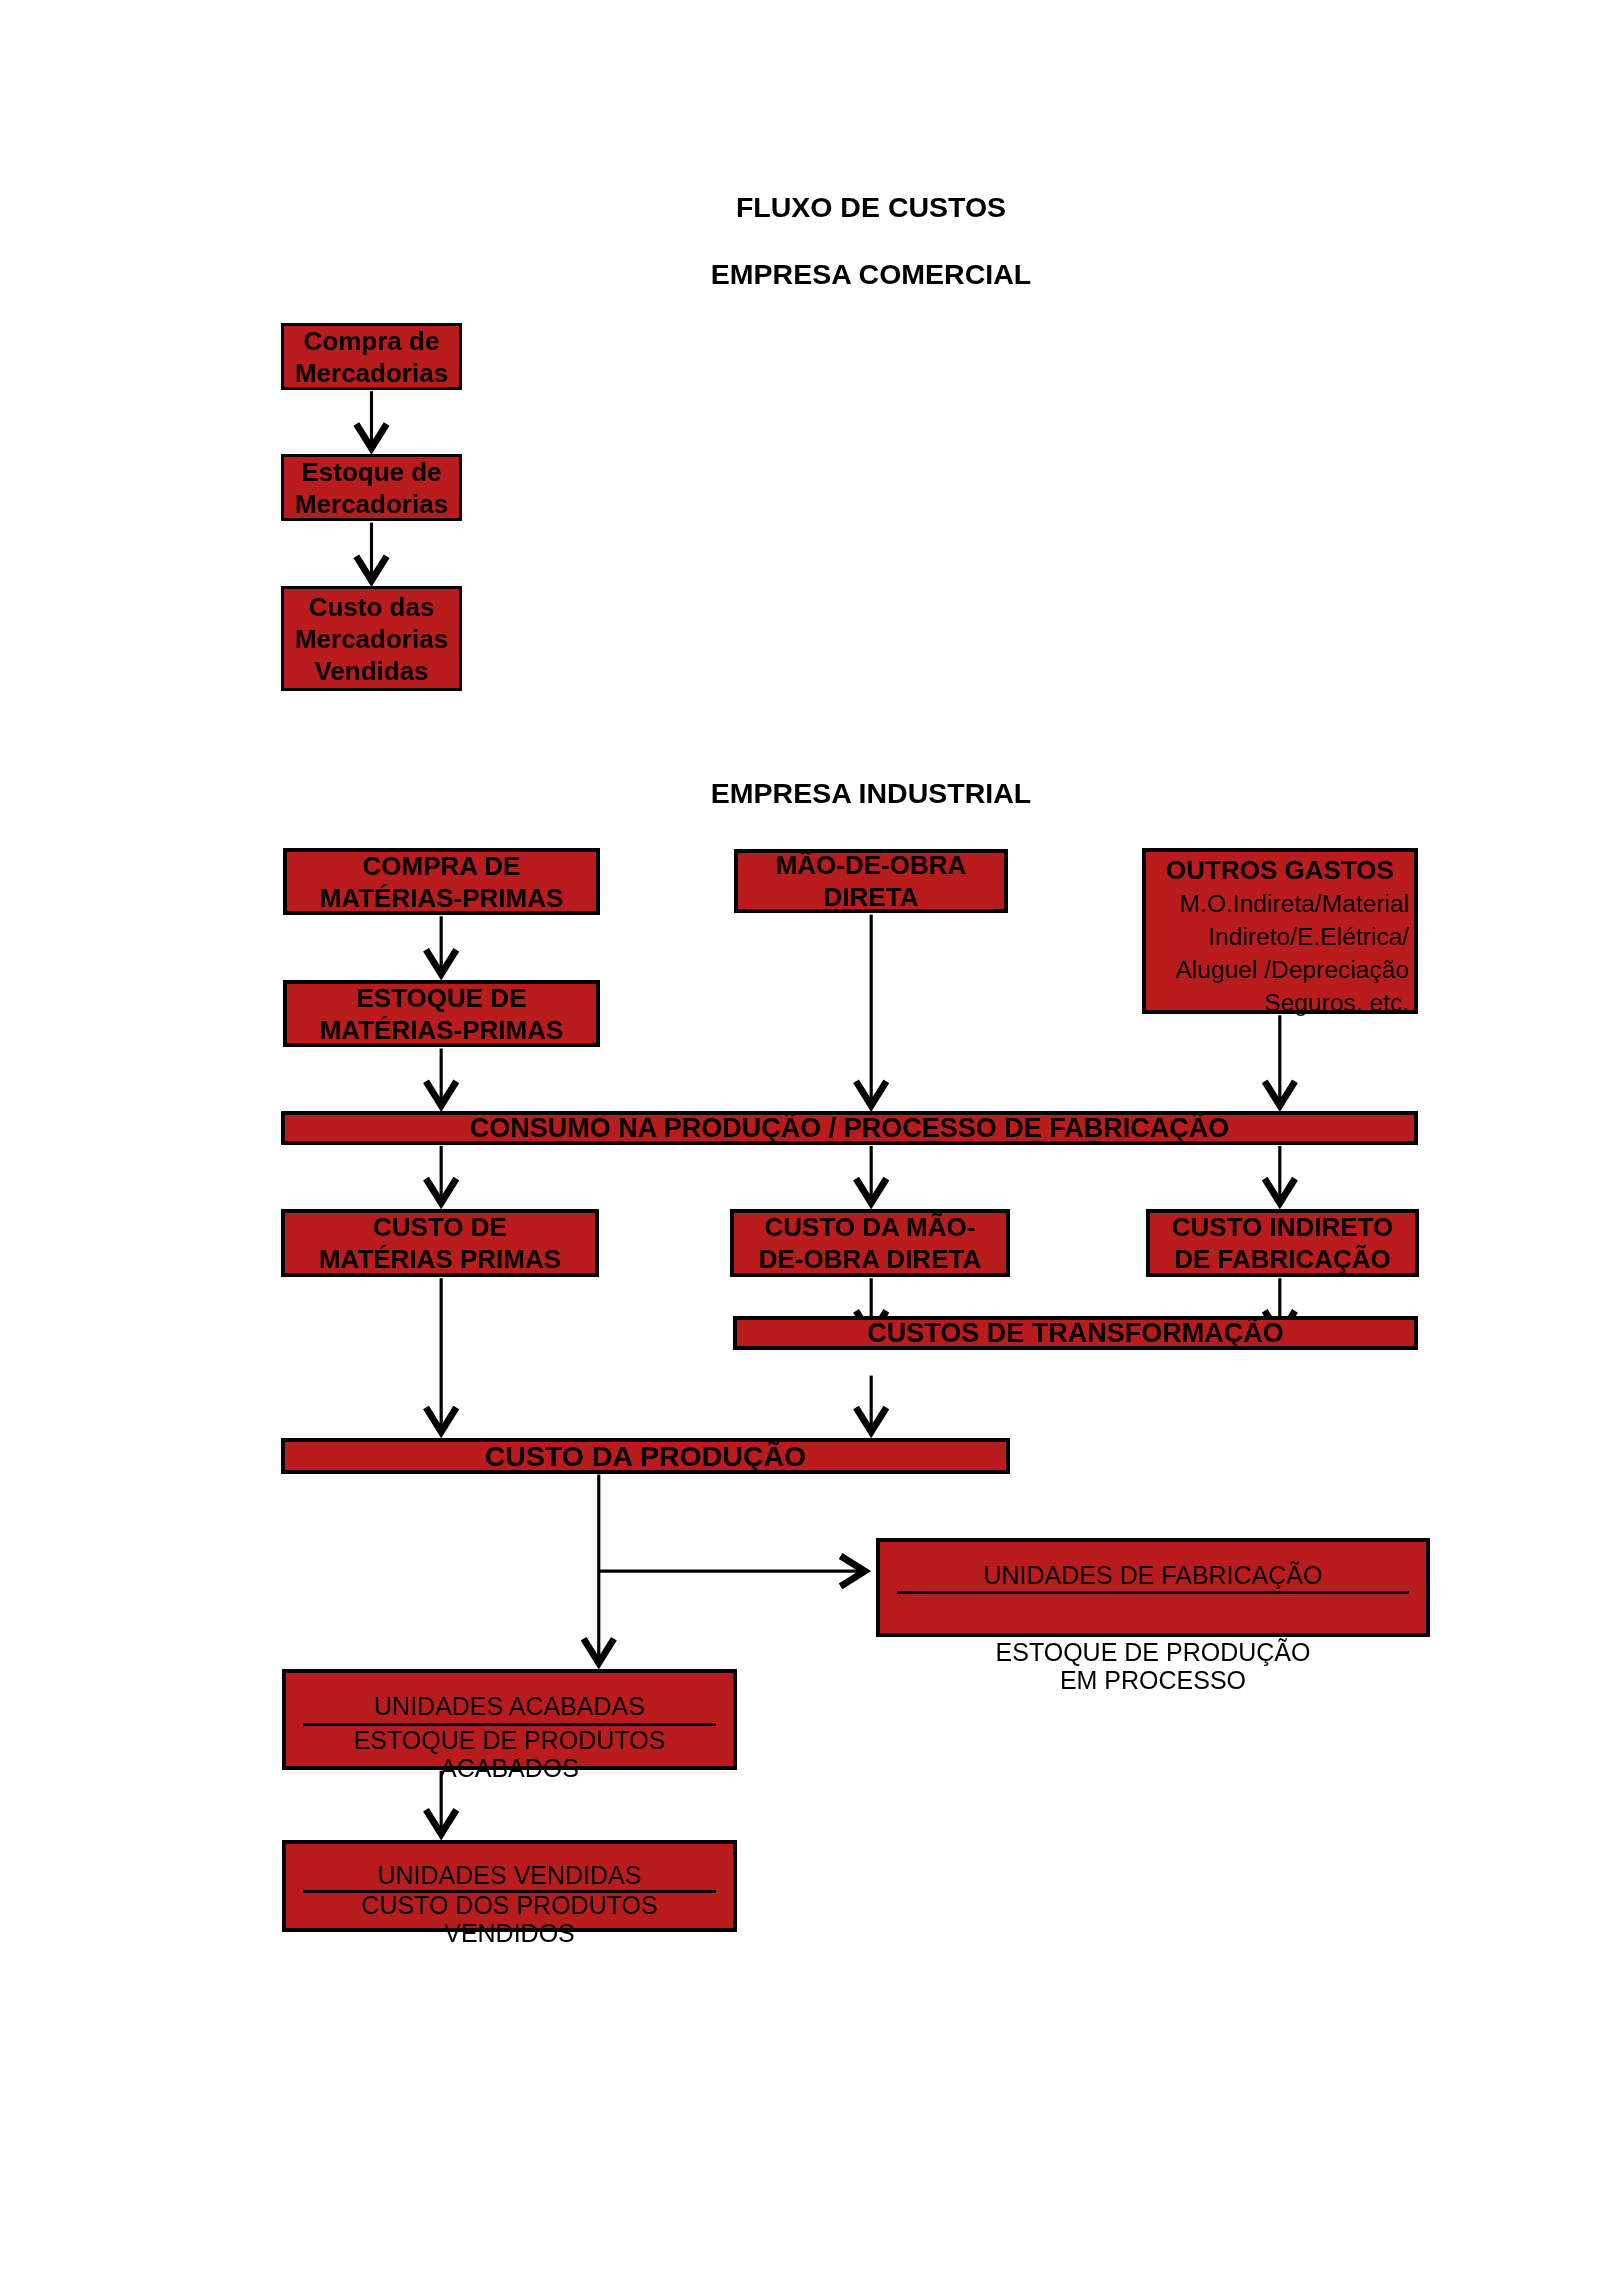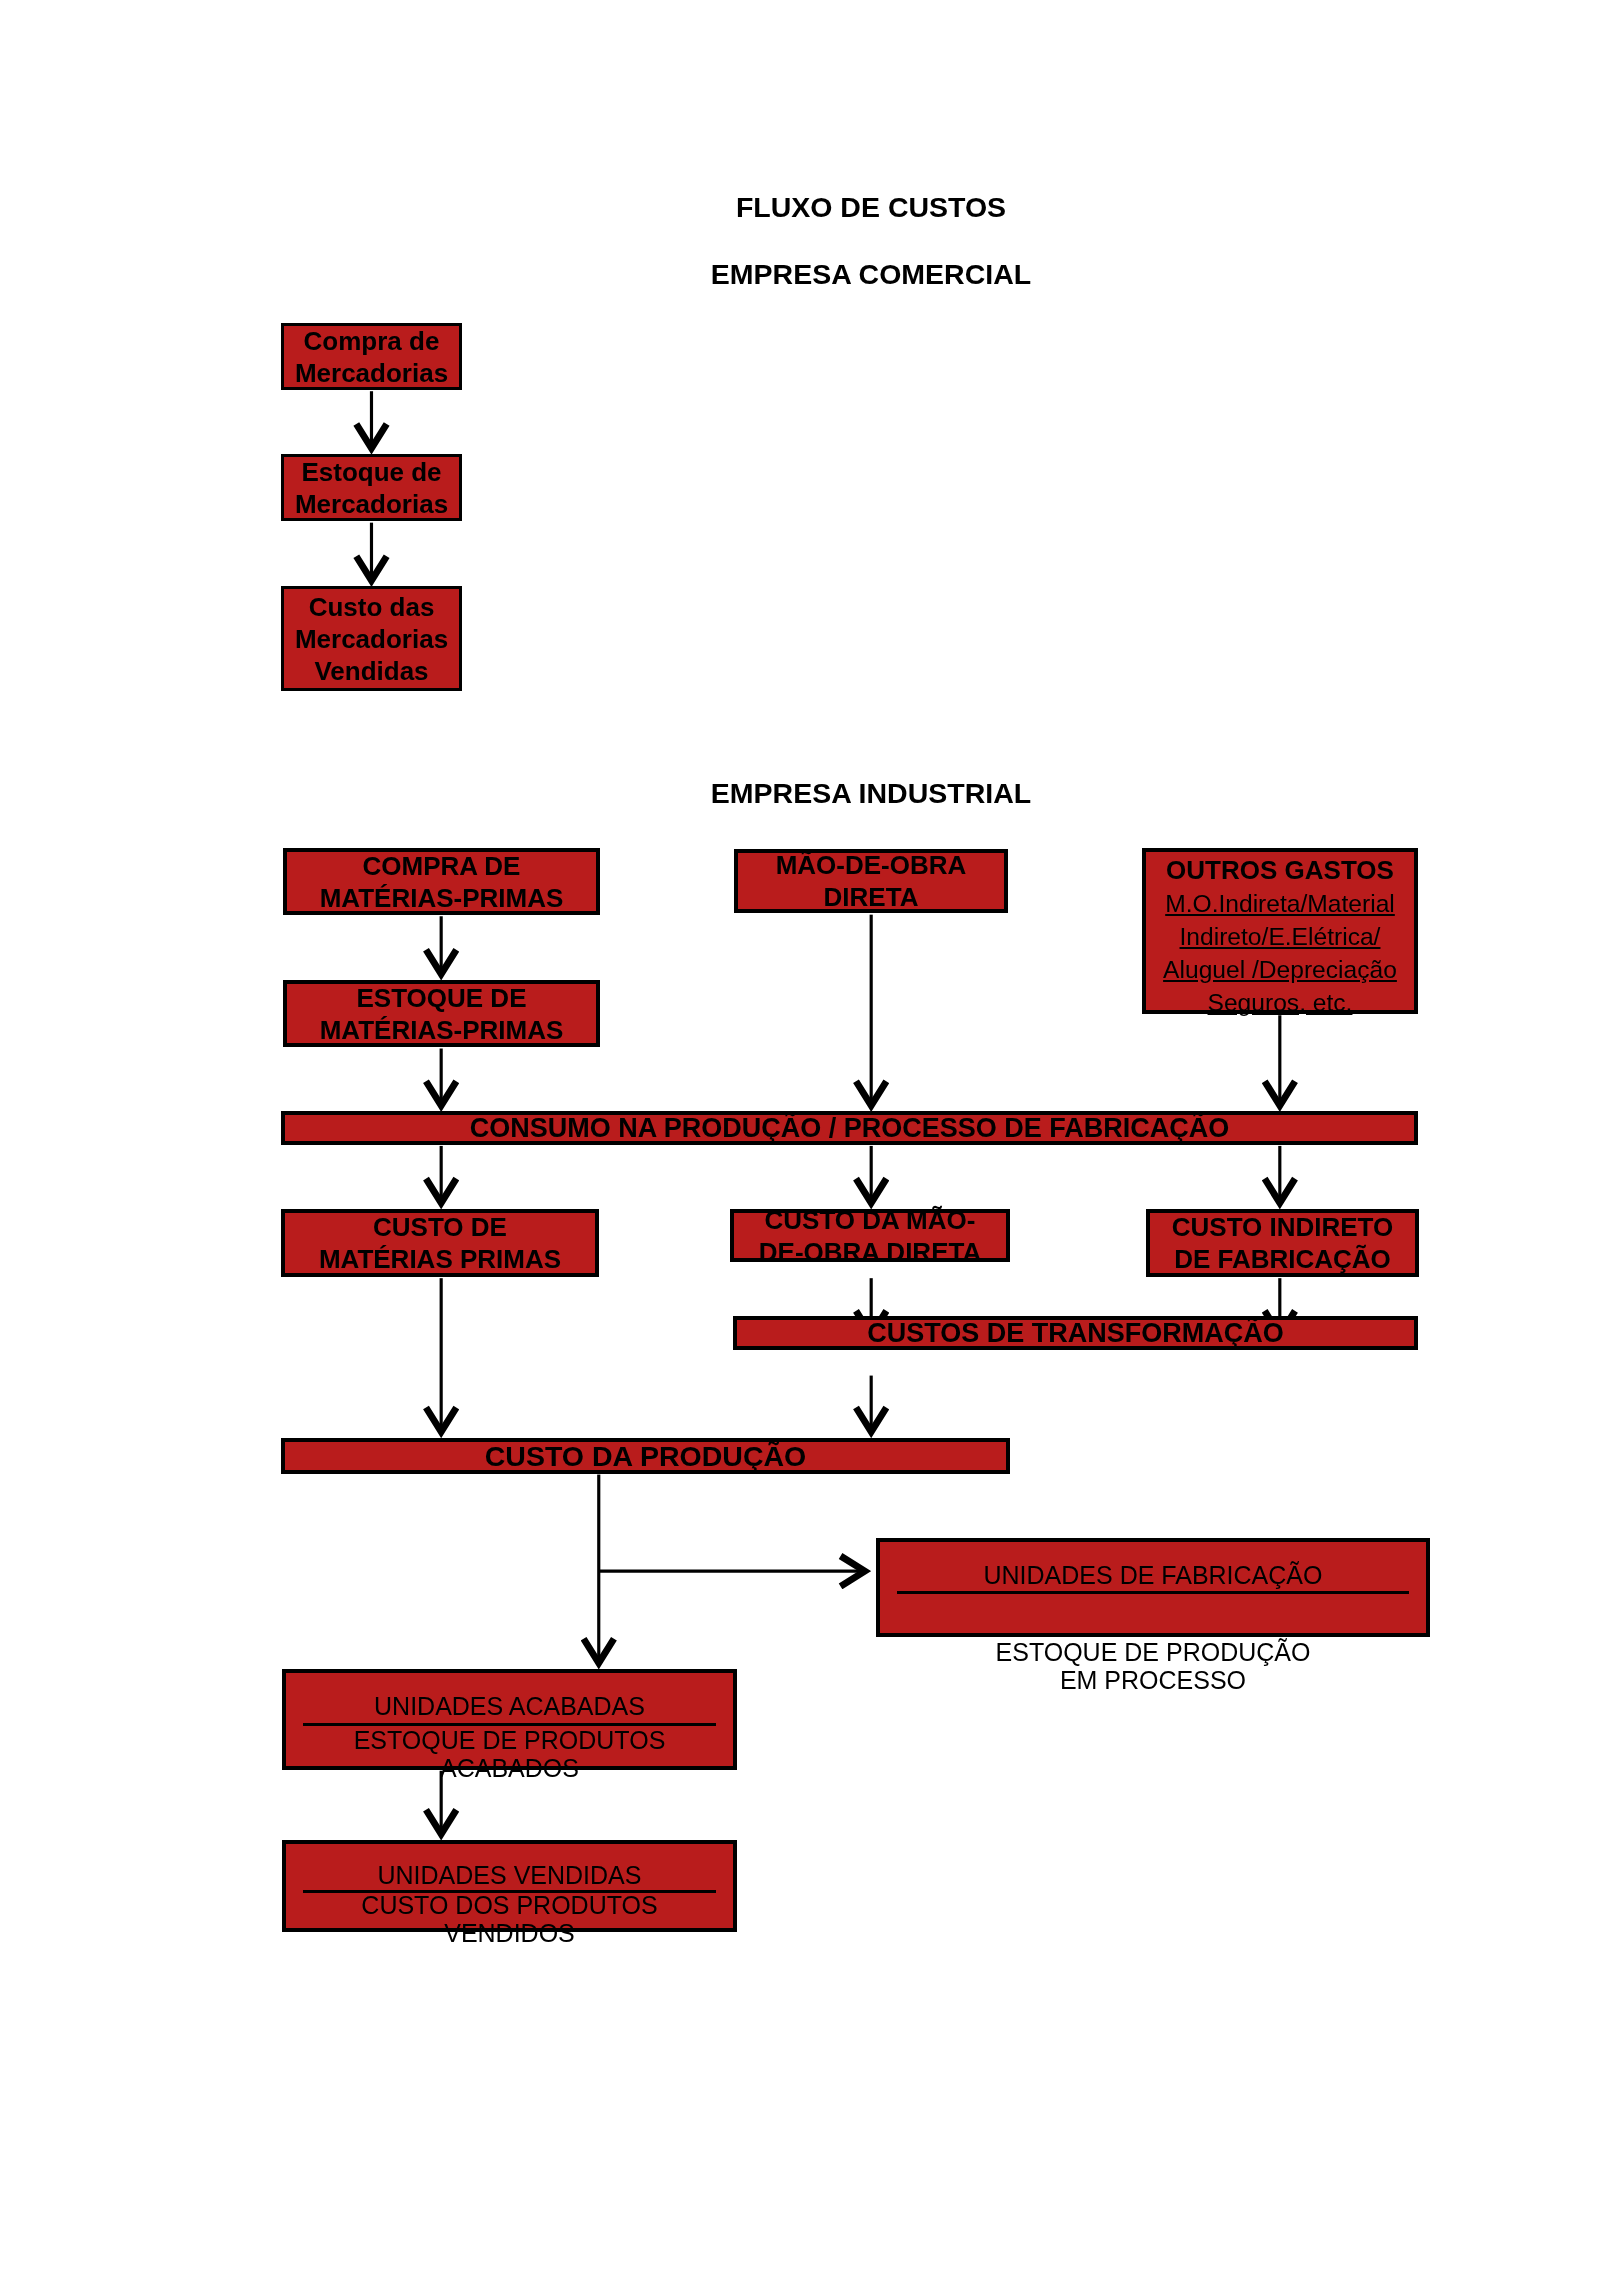--- a/index.html
+++ b/index.html
@@ -38,22 +38,22 @@
     display:flex; align-items:center; justify-content:center;
     width:100%;
   }
   .split .row-top { border-bottom:3.2px solid #000; }
   .outros { display:block; padding:1.6px 4.8px 0 4.8px; }
   .outros .o-title {
     font-weight:bold; font-size:26px; line-height:33px; text-align:center;
     display:block;
   }
   .outros .o-detail {
-    font-weight:normal; font-size:24.6px; line-height:33px; text-align:center;
-    display:block; white-space:pre-line;text-decoration:underline;
+    font-weight:normal; font-size:24.6px; line-height:33px; text-align:right;
+    display:block; white-space:pre-line;
   }
 </style>
 </head>
 <body>
 
 <div class="page">
 
   <svg class="arrows" width="1622" height="2295" viewBox="0 0 2048 2898">
     <defs>
       <marker id="vhead" viewBox="0 0 24 24" refX="20" refY="12" markerWidth="46" markerHeight="46" markerUnits="userSpaceOnUse" orient="auto">
@@ -120,21 +120,21 @@
   </div>
 
   <div class="box bar" style="left:281px; top:1111px; width:1137px; height:34px;">
     <span class="lbl">CONSUMO NA PRODUÇÃO / PROCESSO DE FABRICAÇÃO</span>
   </div>
 
   <div class="box bold33" style="left:281px; top:1209px; width:318px; height:68px;">
     <span class="lbl">CUSTO DE
 MATÉRIAS PRIMAS</span>
   </div>
-  <div class="box bold33" style="left:730px; top:1209px; width:280px; height:53px;">
+  <div class="box bold33" style="left:730px; top:1209px; width:280px; height:68px;">
     <span class="lbl">CUSTO DA MÃO-
 DE-OBRA DIRETA</span>
   </div>
   <div class="box bold33" style="left:1146px; top:1209px; width:273px; height:68px;">
     <span class="lbl">CUSTO INDIRETO
 DE FABRICAÇÃO</span>
   </div>
 
   <div class="box bar" style="left:733px; top:1316px; width:685px; height:34px;">
     <span class="lbl">CUSTOS DE TRANSFORMAÇÃO</span>

